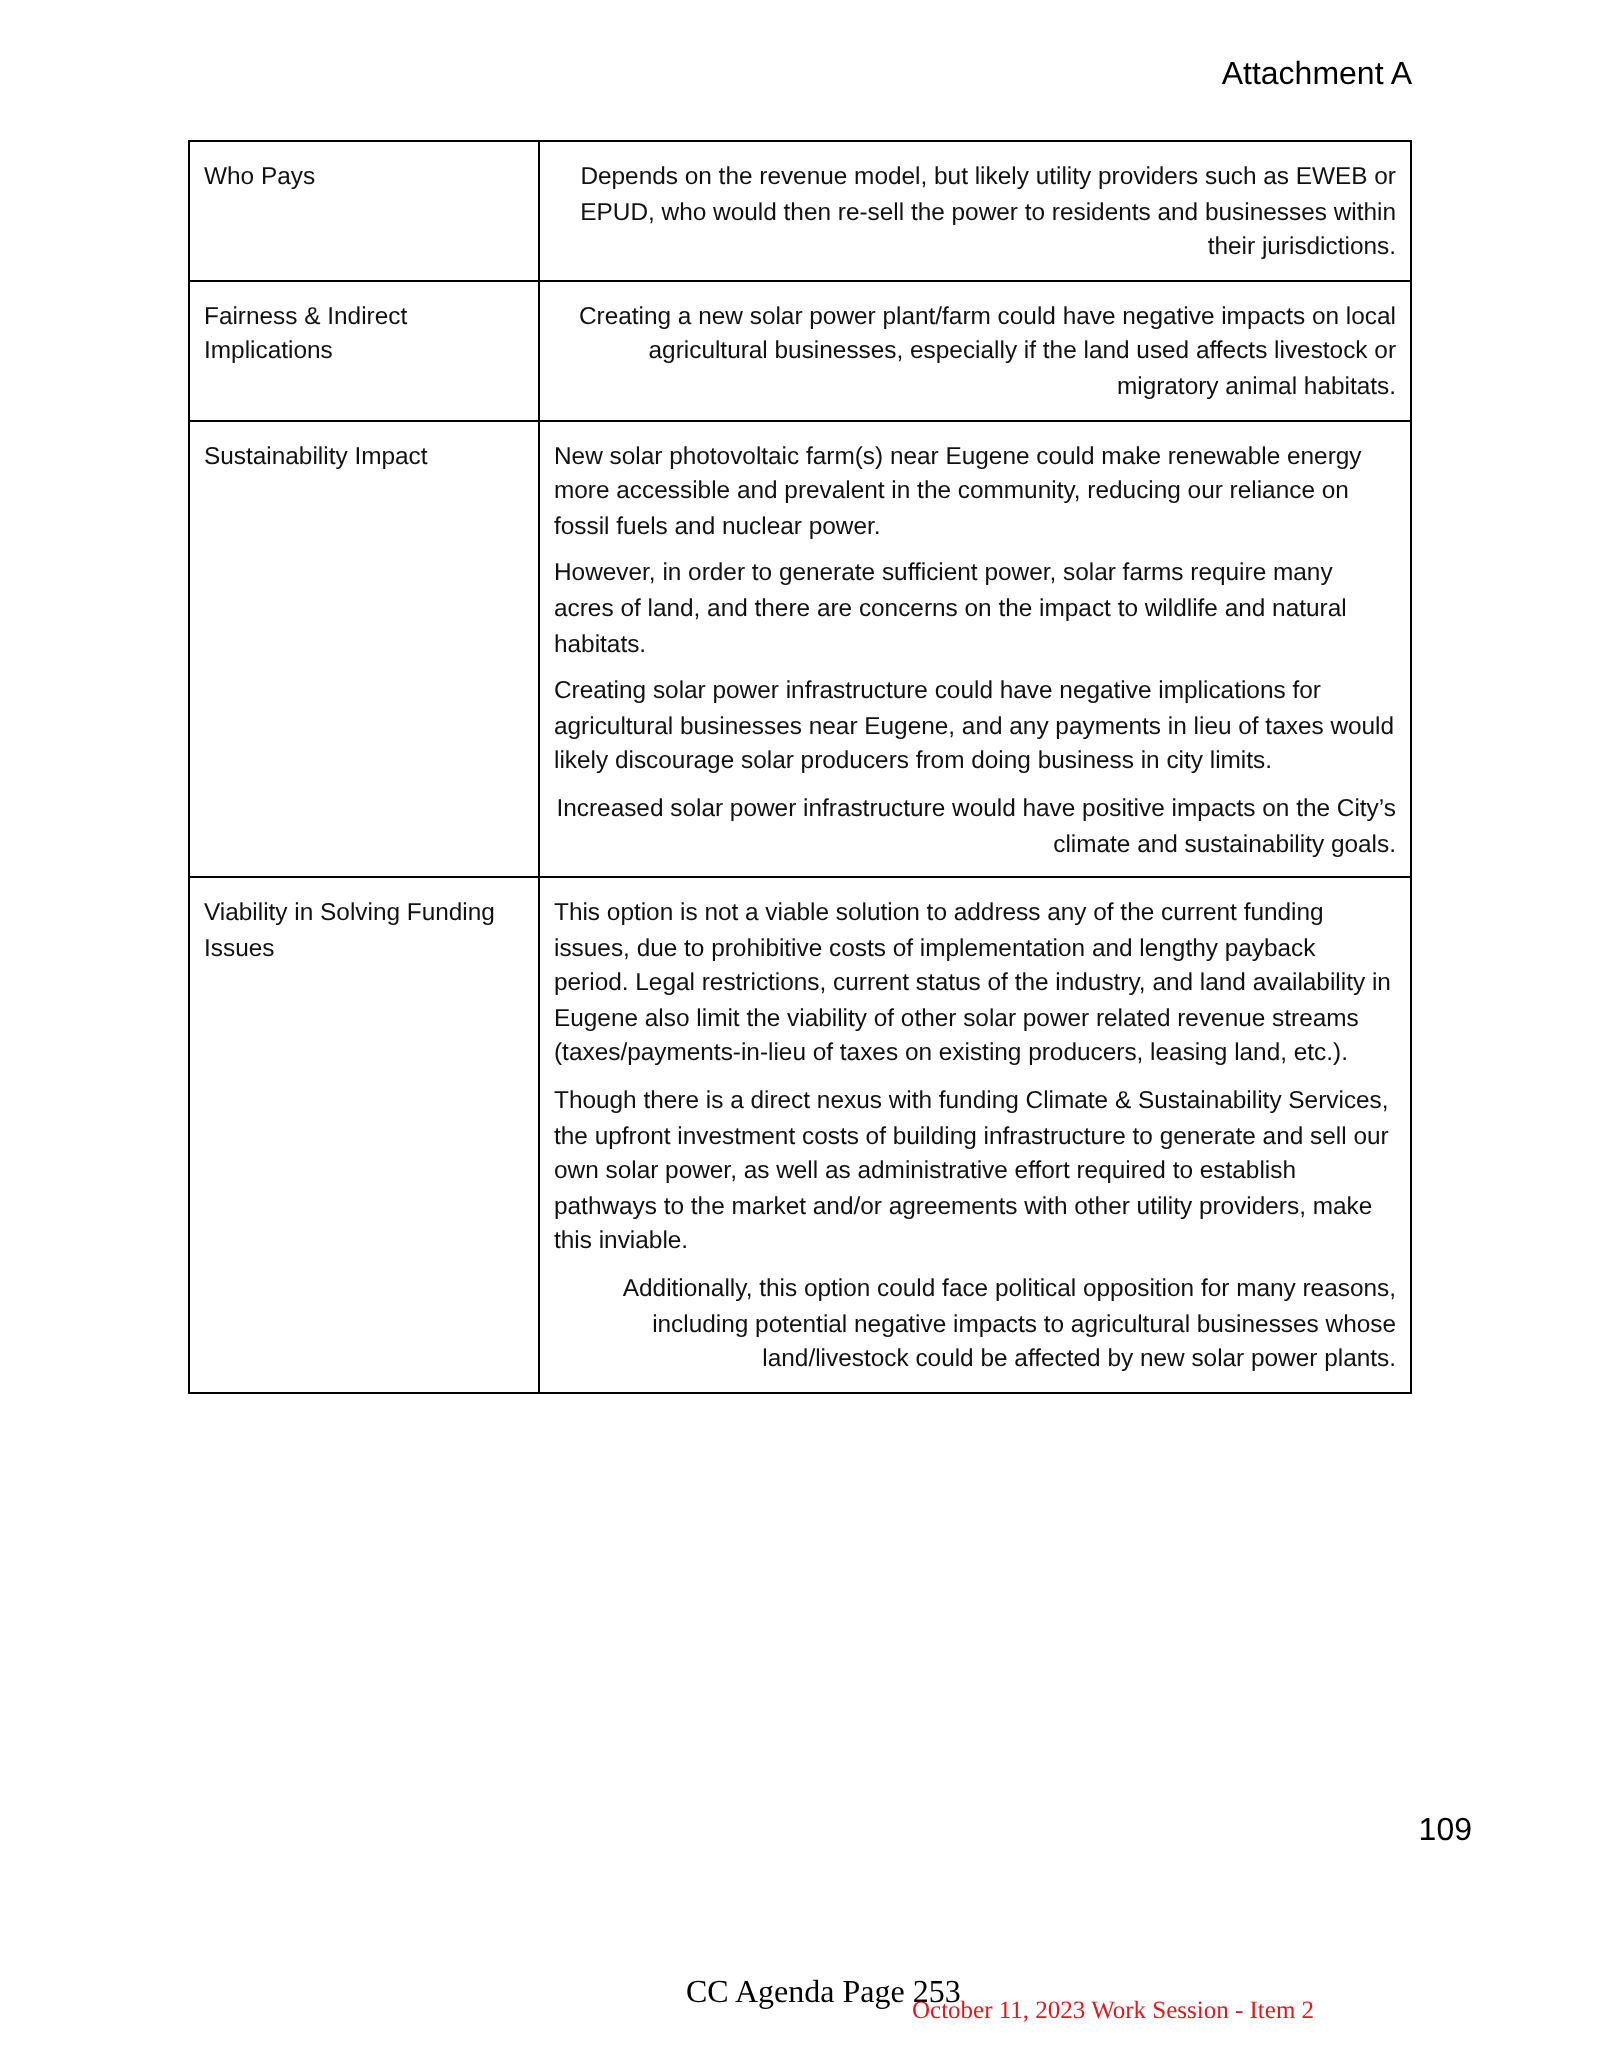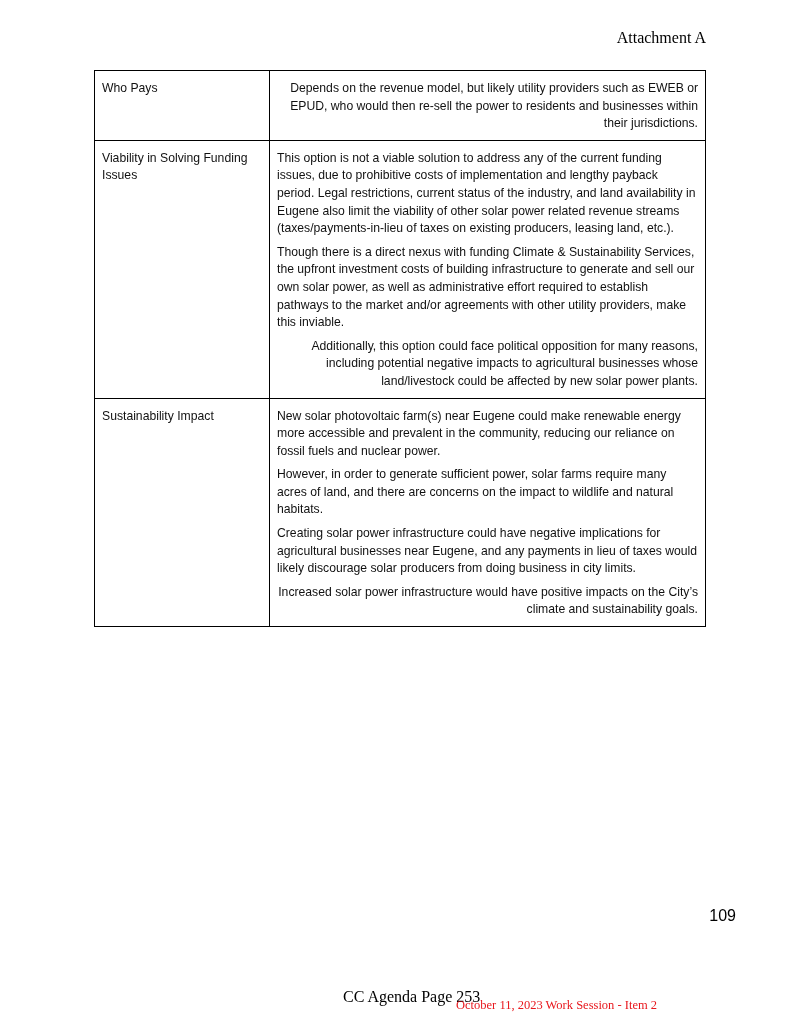--- a/index.html
+++ b/index.html
@@ -1,19 +1,19 @@
 <!DOCTYPE html>
 <html><head>
 <meta charset="utf-8">
 <style>
   html, body { margin: 0; padding: 0; background: #ffffff; }
   body { width: 800px; height: 1035px; position: relative; overflow: hidden; }
   .header-label {
     position: absolute; top: 29px; right: 94px;
-    font-family: Liberation Serif, serif;
+    font-family: Liberation Sans, sans-serif;
     font-size: 16px; color: #000;
   }
   table.doc-table {
     position: absolute; top: 70px; left: 94px;
     width: 612px; border-collapse: collapse;
     font-family: "Liberation Sans", "DejaVu Sans", sans-serif;
     font-size: 12.2px; color: #111; line-height: 17.6px;
   }
   table.doc-table td {
     border: 1px solid #000; vertical-align: top;
@@ -45,34 +45,40 @@
 
 <table class="doc-table">
   <tbody>
     <tr>
       <td class="label">Who Pays</td>
       <td class="content">
         <p>Depends on the revenue model, but likely utility providers such as EWEB or EPUD, who would then re-sell the power to residents and businesses within their jurisdictions.</p>
       </td>
     </tr>
     <tr>
-      <td class="label">Viability in Solving Funding Issues</td>
+      <td class="label">Fairness &amp; Indirect Implications</td>
       <td class="content">
-        <p>This option is not a viable solution to address any of the current funding issues, due to prohibitive costs of implementation and lengthy payback period. Legal restrictions, current status of the industry, and land availability in Eugene also limit the viability of other solar power related revenue streams (taxes/payments-in-lieu of taxes on existing producers, leasing land, etc.).</p>
-        <p>Though there is a direct nexus with funding Climate &amp; Sustainability Services, the upfront investment costs of building infrastructure to generate and sell our own solar power, as well as administrative effort required to establish pathways to the market and/or agreements with other utility providers, make this inviable.</p>
-        <p>Additionally, this option could face political opposition for many reasons, including potential negative impacts to agricultural businesses whose land/livestock could be affected by new solar power plants.</p>
+        <p>Creating a new solar power plant/farm could have negative impacts on local agricultural businesses, especially if the land used affects livestock or migratory animal habitats.</p>
       </td>
     </tr>
     <tr>
       <td class="label">Sustainability Impact</td>
       <td class="content">
         <p>New solar photovoltaic farm(s) near Eugene could make renewable energy more accessible and prevalent in the community, reducing our reliance on fossil fuels and nuclear power.</p>
         <p>However, in order to generate sufficient power, solar farms require many acres of land, and there are concerns on the impact to wildlife and natural habitats.</p>
         <p>Creating solar power infrastructure could have negative implications for agricultural businesses near Eugene, and any payments in lieu of taxes would likely discourage solar producers from doing business in city limits.</p>
         <p>Increased solar power infrastructure would have positive impacts on the City’s climate and sustainability goals.</p>
       </td>
     </tr>
+    <tr>
+      <td class="label">Viability in Solving Funding Issues</td>
+      <td class="content">
+        <p>This option is not a viable solution to address any of the current funding issues, due to prohibitive costs of implementation and lengthy payback period. Legal restrictions, current status of the industry, and land availability in Eugene also limit the viability of other solar power related revenue streams (taxes/payments-in-lieu of taxes on existing producers, leasing land, etc.).</p>
+        <p>Though there is a direct nexus with funding Climate &amp; Sustainability Services, the upfront investment costs of building infrastructure to generate and sell our own solar power, as well as administrative effort required to establish pathways to the market and/or agreements with other utility providers, make this inviable.</p>
+        <p>Additionally, this option could face political opposition for many reasons, including potential negative impacts to agricultural businesses whose land/livestock could be affected by new solar power plants.</p>
+      </td>
+    </tr>
   </tbody>
 </table>
 
 <div class="page-number">109</div>
 <div class="footer-agenda">CC Agenda Page 253</div>
 <div class="footer-session" style="color: rgb(232, 22, 28);">October 11, 2023 Work Session - Item 2</div>
 
 </body></html>

